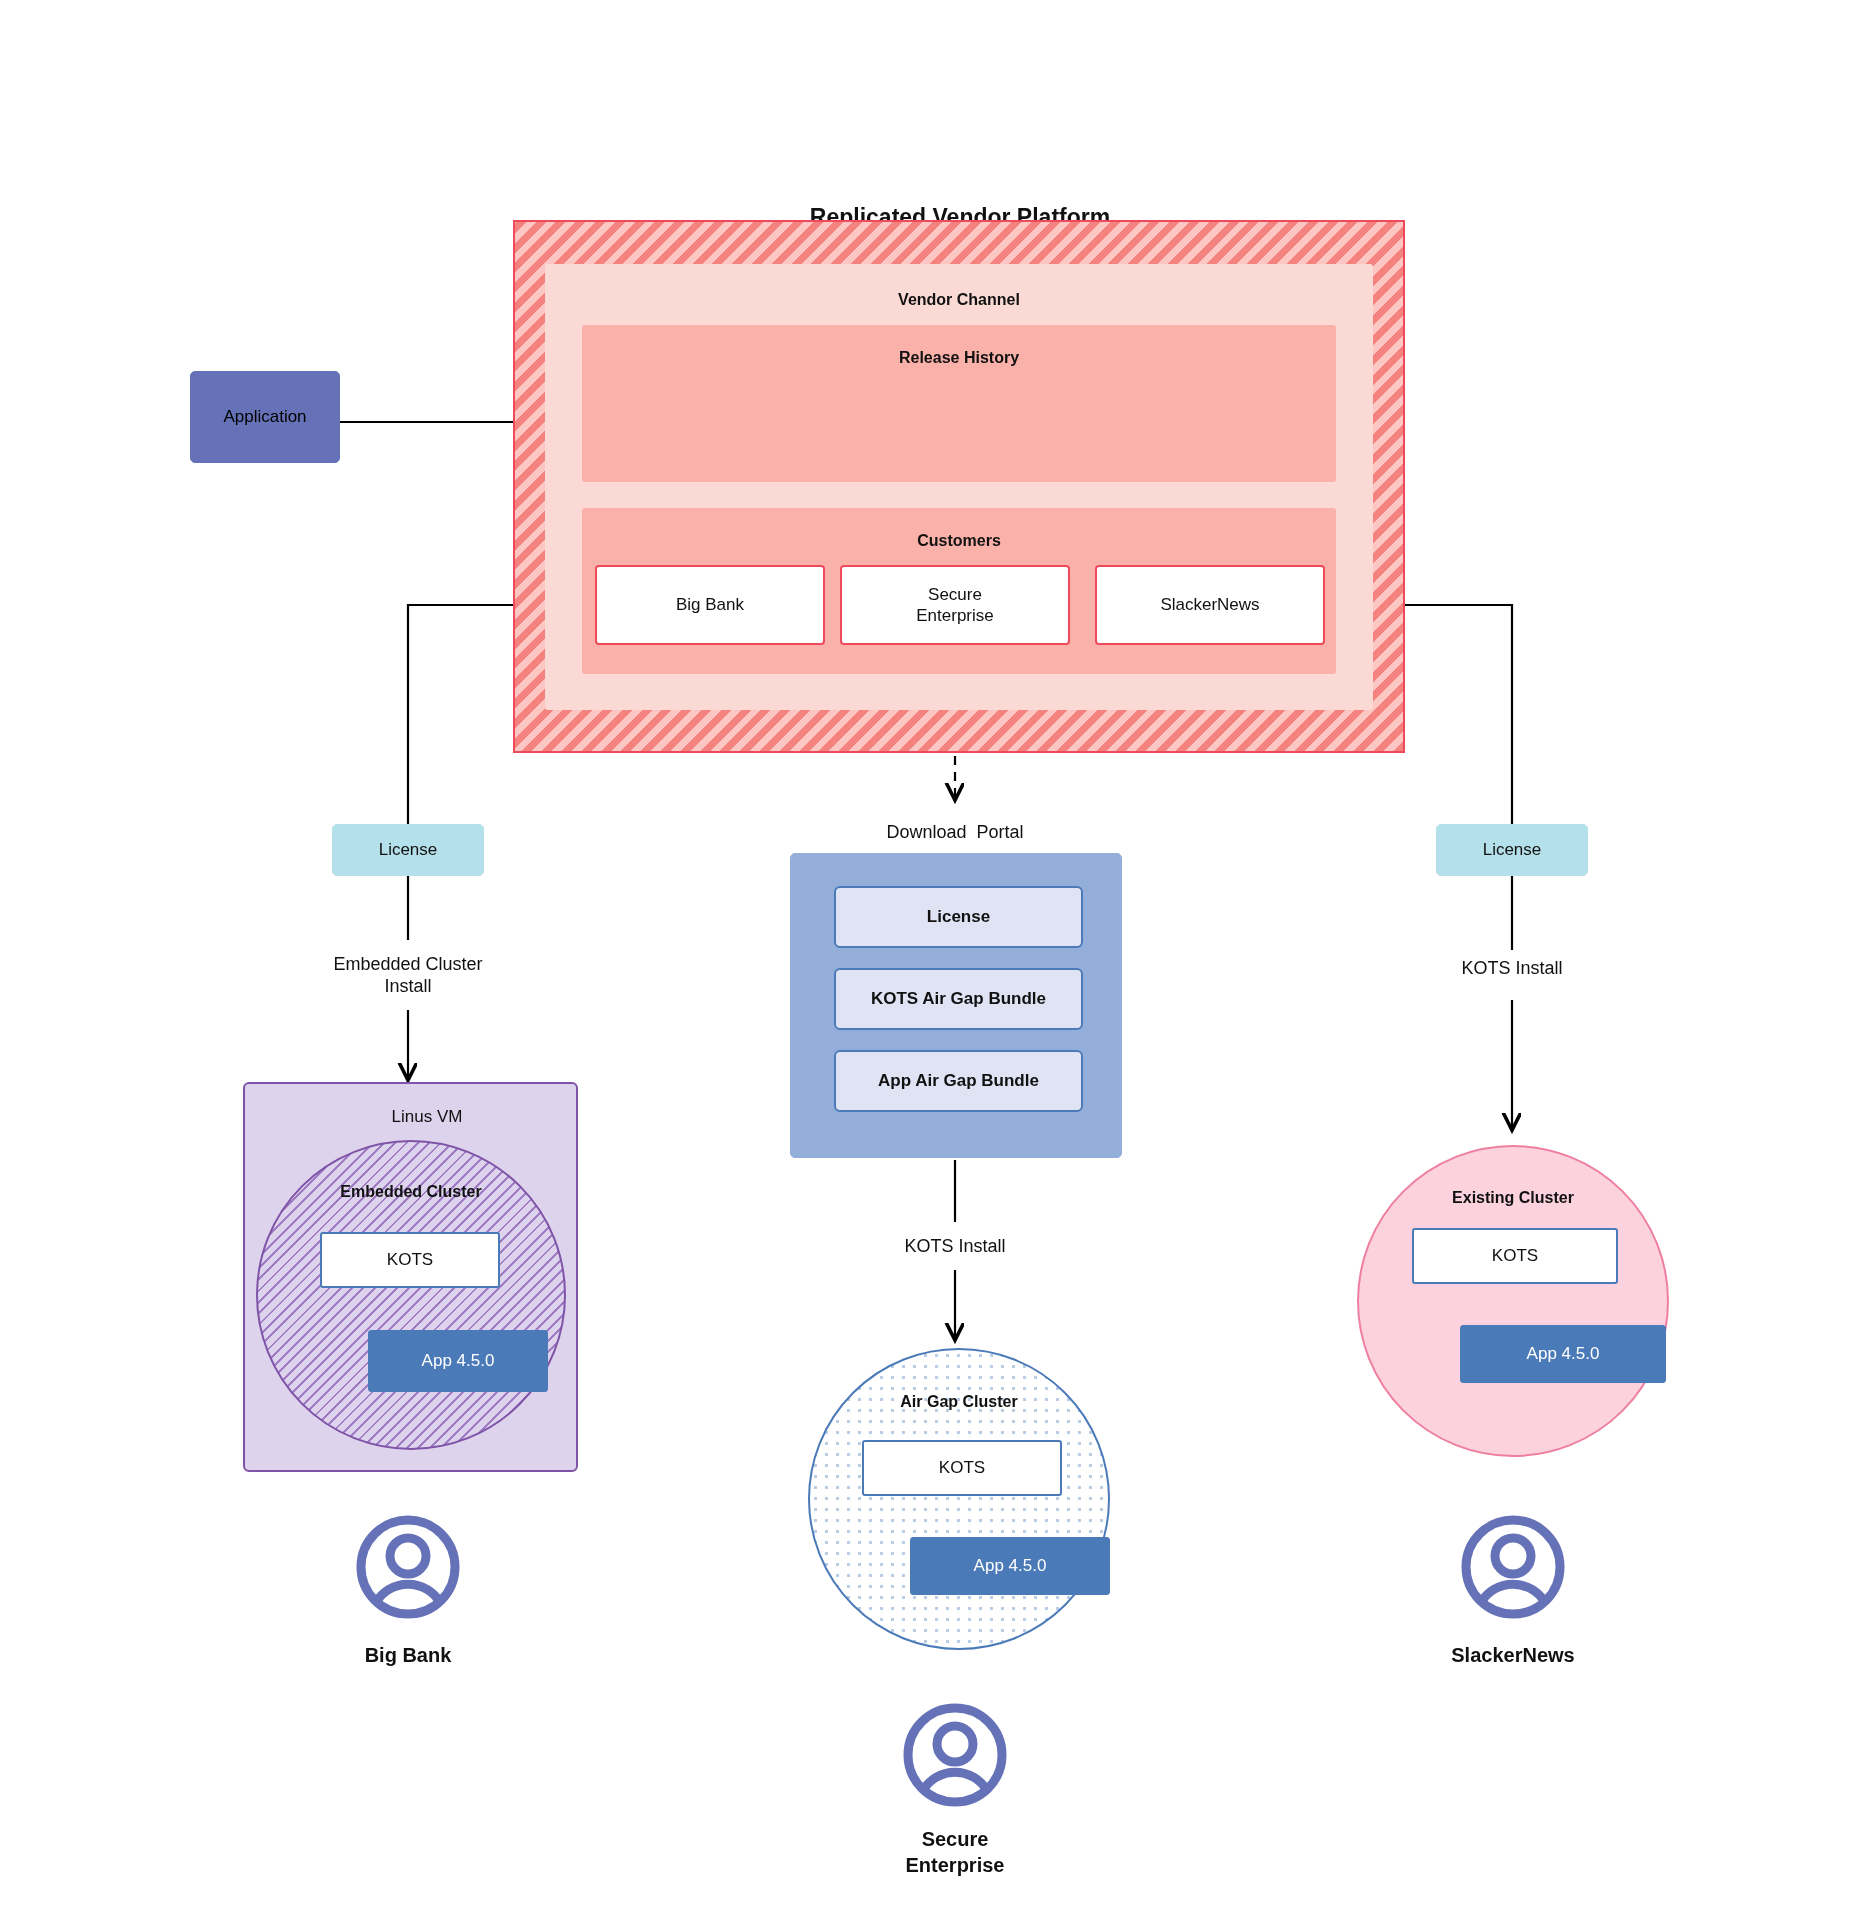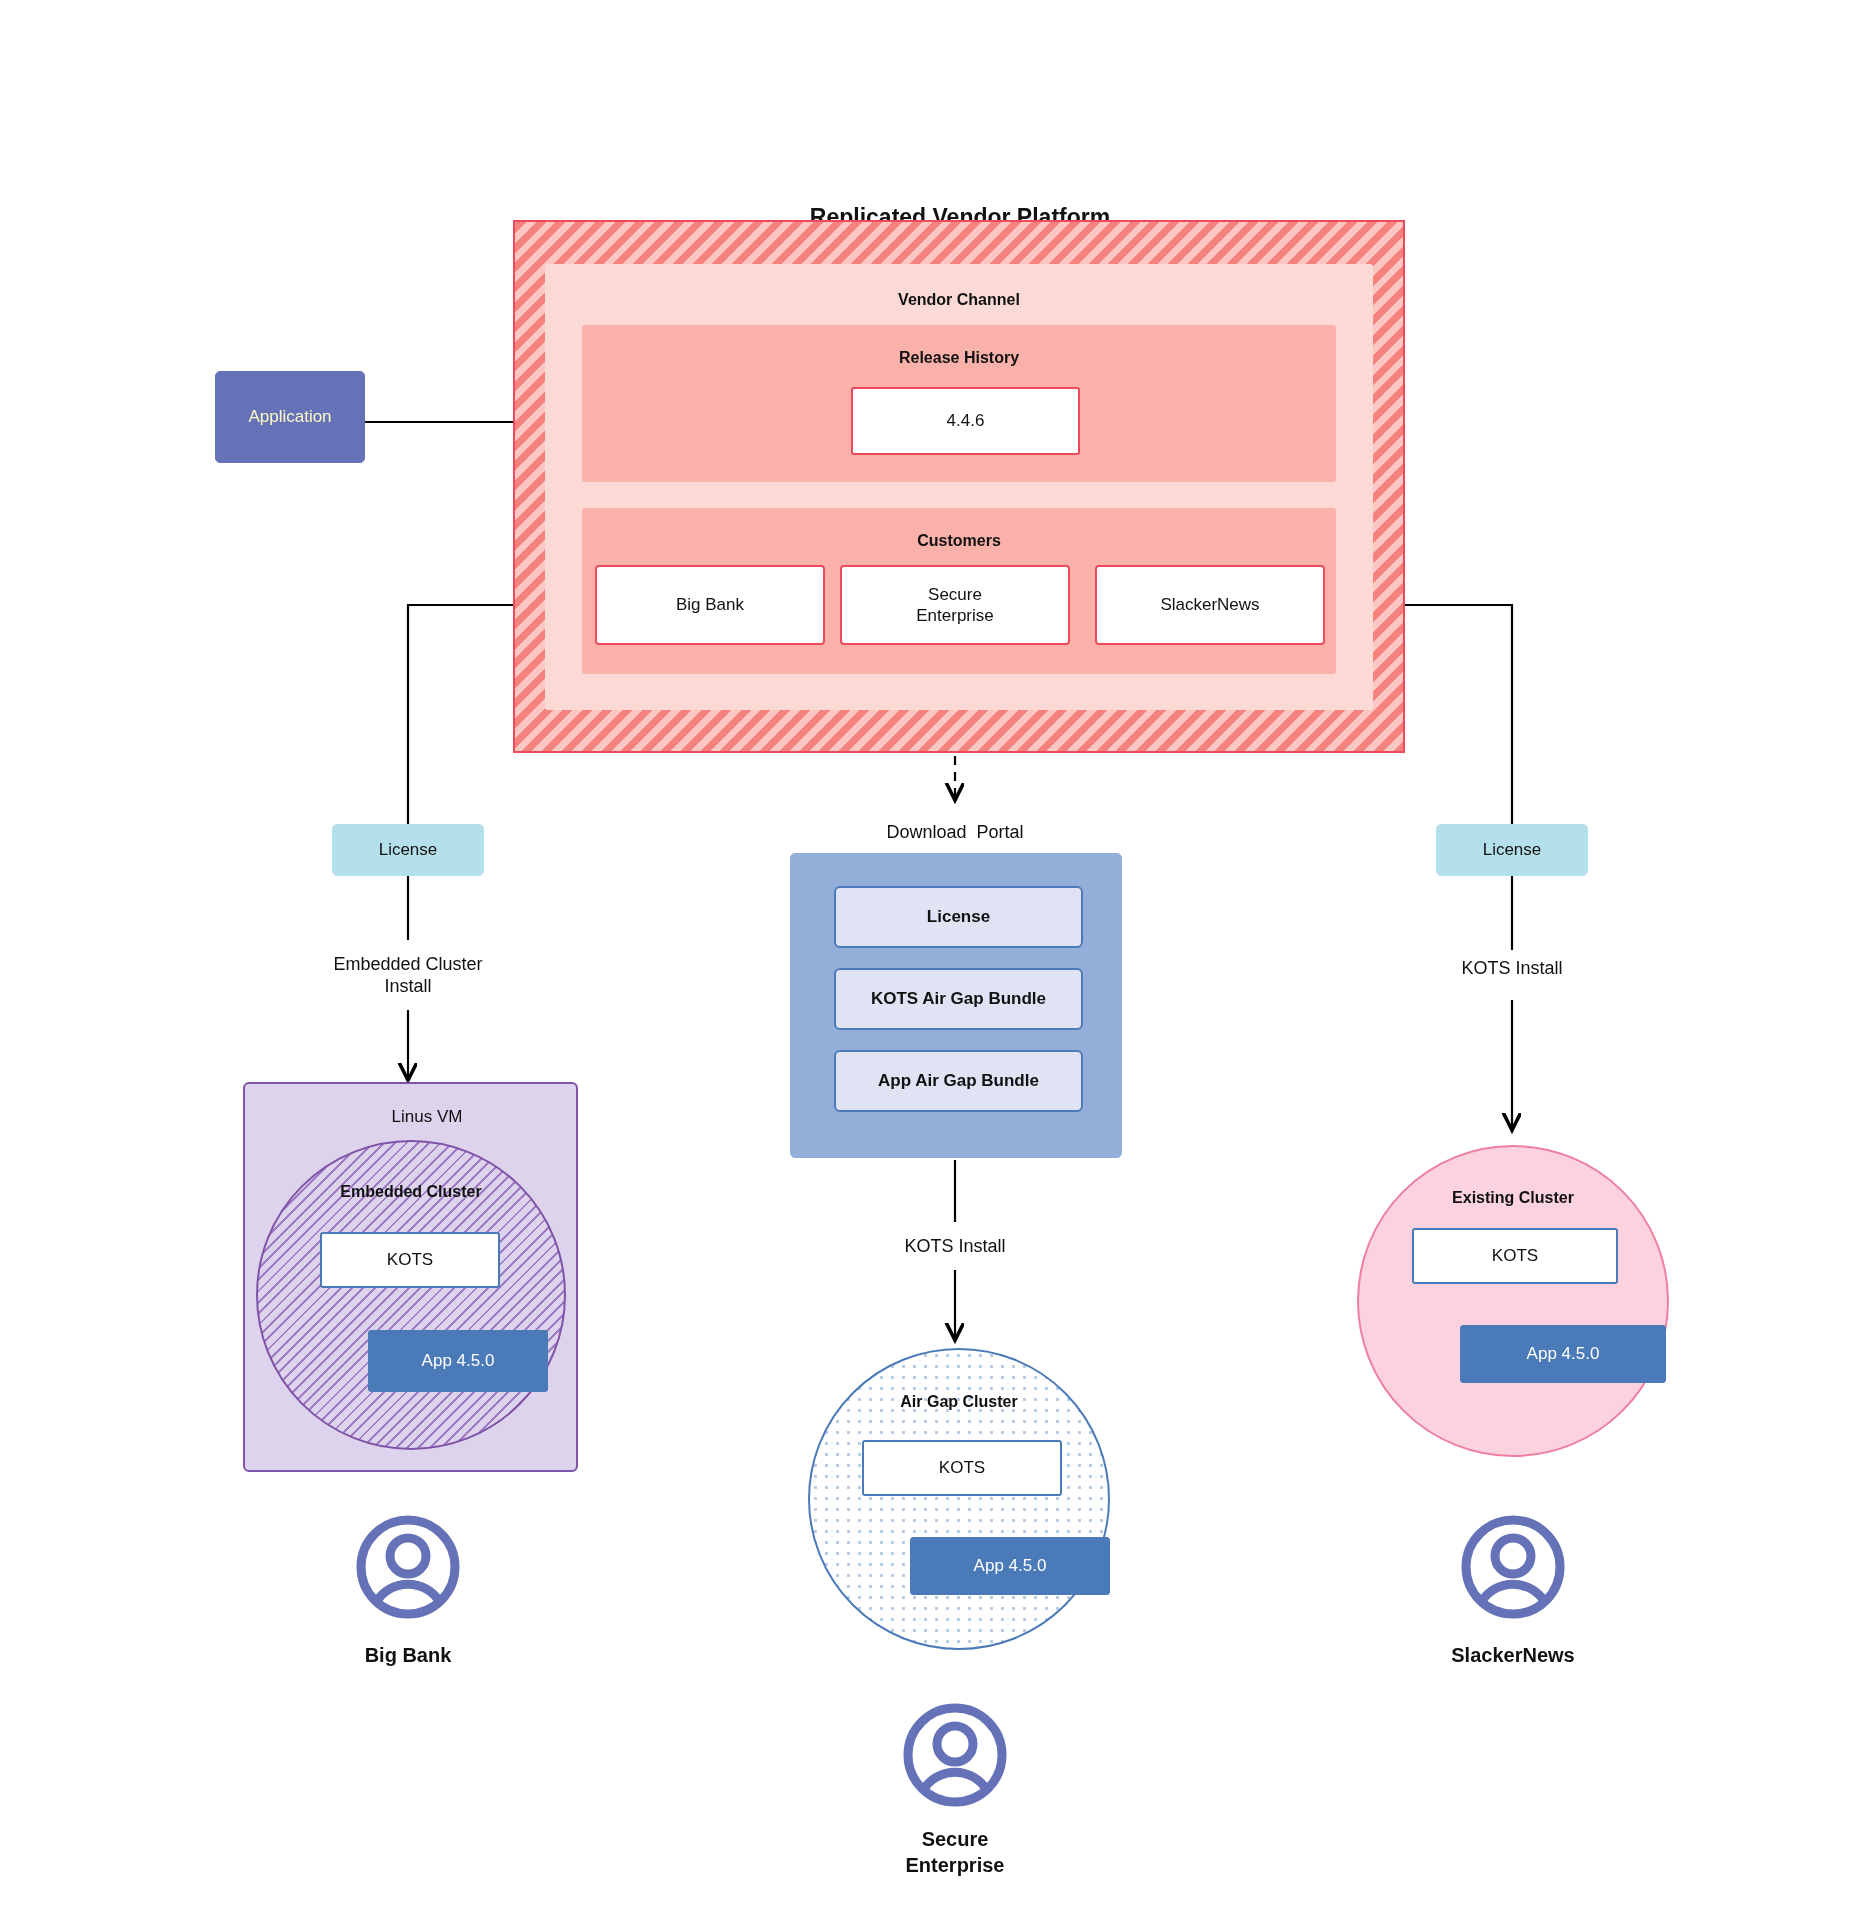--- a/index.html
+++ b/index.html
@@ -85,23 +85,22 @@
     border-radius: 4px;
     color: #111111;
     font-size: 17px;
   }
 
   
   .app-node {
     background: #6572b8;
     border: 1px solid #6572b8;
     border-radius: 5px;
-    color: #fef9c3;
-    font-size: 17px;
-    margin-left: 25px;
+    color: #000000;
+    font-size: 17px;
   }
 
   
   .license-chip {
     background: #b3e0ea;
     border: 1px solid #b3e0ea;
     border-radius: 5px;
     color: #111111;
     font-size: 17px;
   }
@@ -225,21 +224,20 @@
 
   <div class="abs hatch-frame" style="left:513px; top:220px; width:892px; height:533px;"></div>
 
   <div class="abs channel-box" style="left:545px; top:264px; width:828px; height:446px;"></div>
 
   <div class="abs label-sm ctr" style="left:545px; top:288px; width:828px; height:24px;">Vendor Channel</div>
 
   <div class="abs sub-box" style="left:582px; top:325px; width:754px; height:157px;"></div>
   <div class="abs label-sm ctr" style="left:582px; top:347px; width:754px; height:22px;">Release History</div>
 
-  <div class="abs release-chip ctr" style="left:851px; top:387px; width:229px; height:68px;">4.4.6</div>
 
   <div class="abs sub-box" style="left:582px; top:508px; width:754px; height:166px;"></div>
   <div class="abs label-sm ctr" style="left:582px; top:530px; width:754px; height:22px;">Customers</div>
 
   <div class="abs customer-chip ctr" style="left:595px; top:565px; width:230px; height:80px;">Big Bank</div>
   <div class="abs customer-chip ctr" style="left:840px; top:565px; width:230px; height:80px; white-space:pre-line;">Secure
 Enterprise</div>
   <div class="abs customer-chip ctr" style="left:1095px; top:565px; width:230px; height:80px;">SlackerNews</div>
 
   <div class="abs app-node ctr" style="left:190px; top:371px; width:150px; height:92px;">Application</div>

